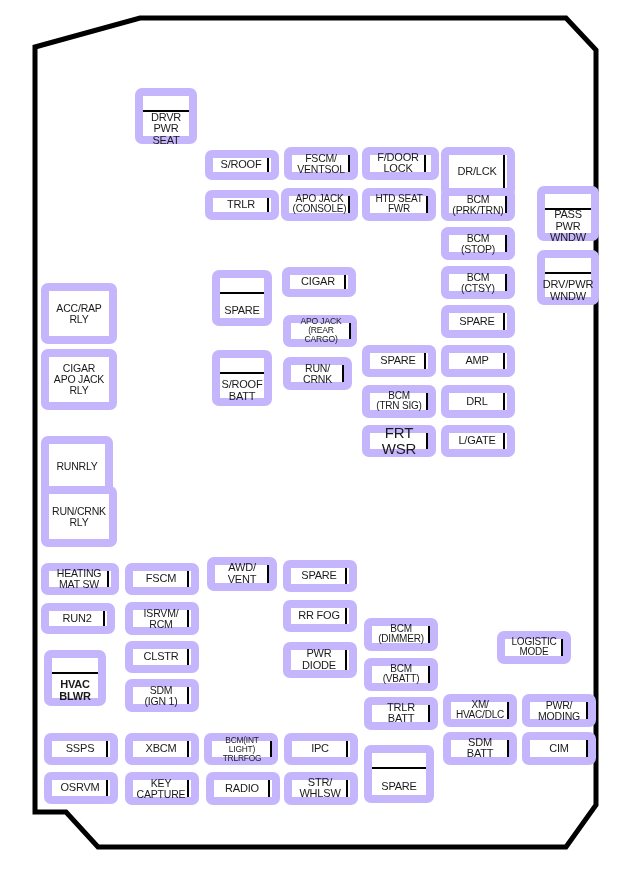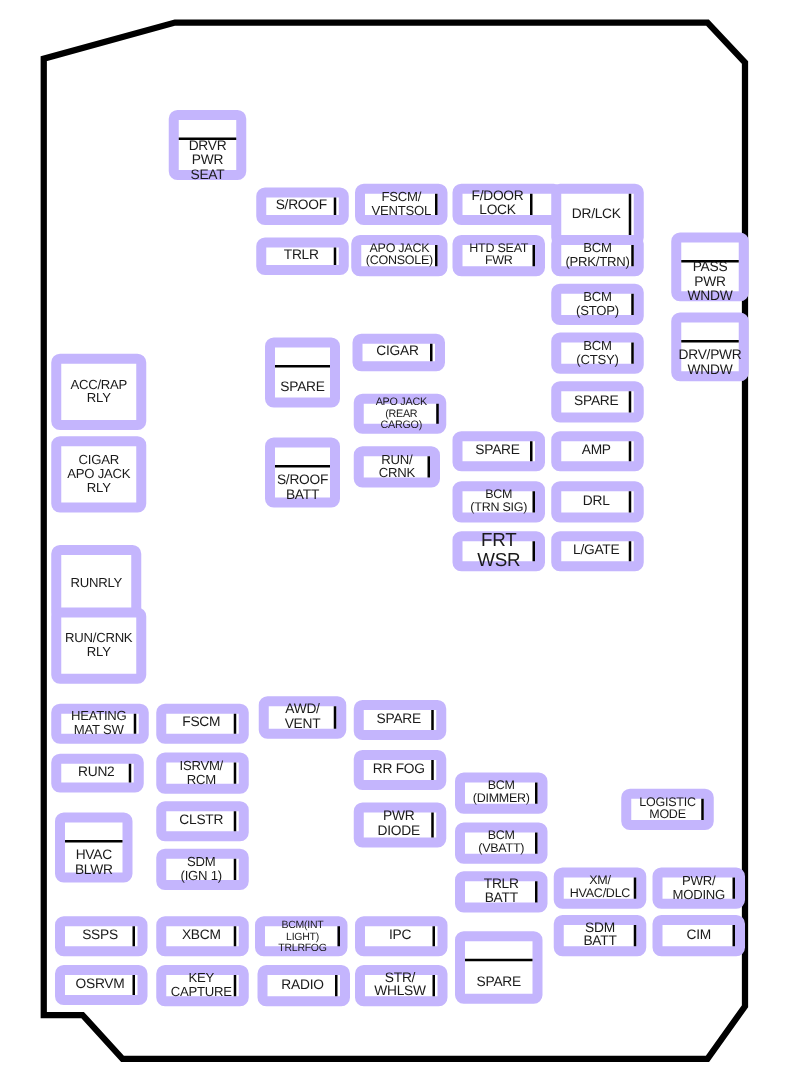--- a/index.html
+++ b/index.html
@@ -97,21 +97,21 @@
       </div>
       <div class="blk fuse" style="left: 205px; top: 150px; width: 74px; height: 30px;">
         <div class="divider" style="left: 54px;"></div>
         <span class="lbl" style="font-size: 11px; width: 54px;">S/ROOF</span>
       </div>
       <div class="blk fuse" style="left: 284px; top: 147px; width: 74px; height: 33px;">
         <div class="divider" style="left: 56px;"></div>
         <span class="lbl" style="font-size: 10.5px; width: 56px;">FSCM/
 VENTSOL</span>
       </div>
-      <div class="blk fuse" style="left: 362px; top: 147px; width: 88px; height: 33px; padding-left: 21px;">
+      <div class="blk fuse" style="left: 362px; top: 147px; width: 77px; height: 33px; padding-left: 21px;">
         <div class="divider" style="left: 54px;"></div>
         <span class="lbl" style="font-size: 11px; width: 54px;">F/DOOR
 LOCK</span>
       </div>
       <div class="blk fuse" style="left: 441px; top: 147px; width: 74px; height: 50px;">
         <div class="divider" style="left: 54px;"></div>
         <span class="lbl" style="font-size: 11px; width: 54px;">DR/LCK</span>
       </div>
       <div class="blk fuse" style="left: 205px; top: 190px; width: 74px; height: 30px;">
         <div class="divider" style="left: 54px;"></div>
@@ -266,21 +266,21 @@
         <div class="divider" style="left: 54px;"></div>
         <span class="lbl" style="font-size: 11px; width: 54px;">CLSTR</span>
       </div>
       <div class="blk fuse" style="left: 283px; top: 642px; width: 74px; height: 36px;">
         <div class="divider" style="left: 54px;"></div>
         <span class="lbl" style="font-size: 11px; width: 54px;">PWR
 DIODE</span>
       </div>
       <div class="blk relay" style="left: 44px; top: 650px; width: 62px; height: 56px;">
         <div class="divider-h" style="top: 14px;"></div>
-        <span class="lbl" style="font-size: 11px; top: 14px; height: 38px; display: flex; align-items: center; justify-content: center; flex-direction: column;">HVAC
+        <span class="lbl" style="font-size: 11px; top: 14px; height: 38px; display: flex; align-items: center; justify-content: center; flex-direction: column; font-weight: bold;">HVAC
 BLWR</span>
       </div>
       <div class="blk fuse" style="left: 364px; top: 658px; width: 74px; height: 33px;">
         <div class="divider" style="left: 56px;"></div>
         <span class="lbl" style="font-size: 10px; width: 56px;">BCM
 (VBATT)</span>
       </div>
       <div class="blk fuse" style="left: 125px; top: 679px; width: 74px; height: 33px;">
         <div class="divider" style="left: 54px;"></div>
         <span class="lbl" style="font-size: 10.5px; width: 54px;">SDM

